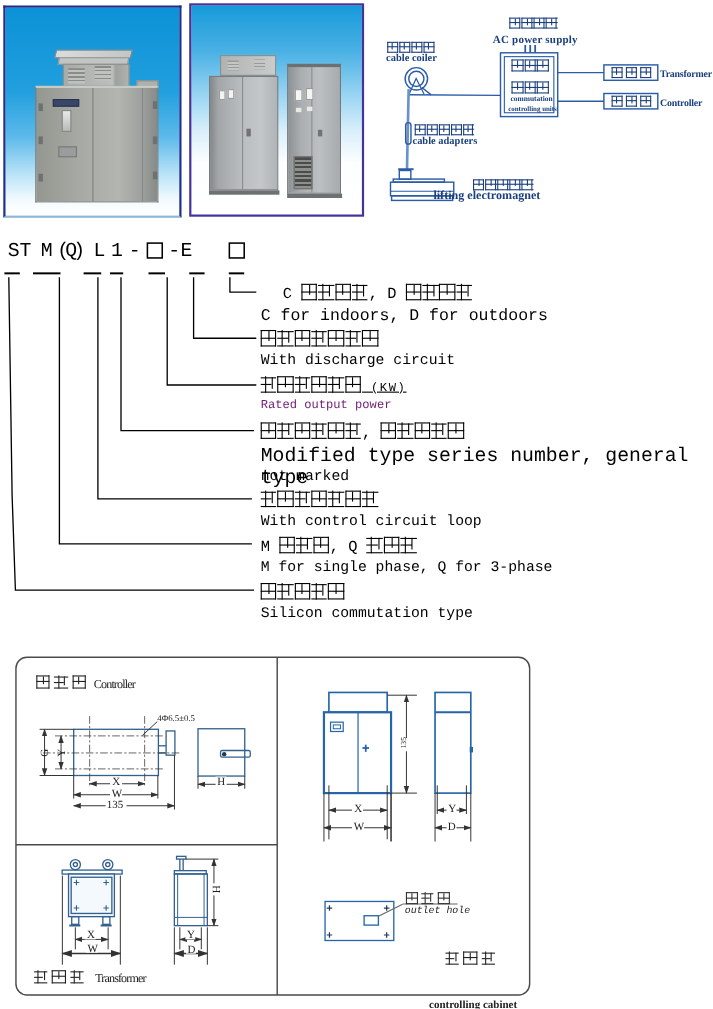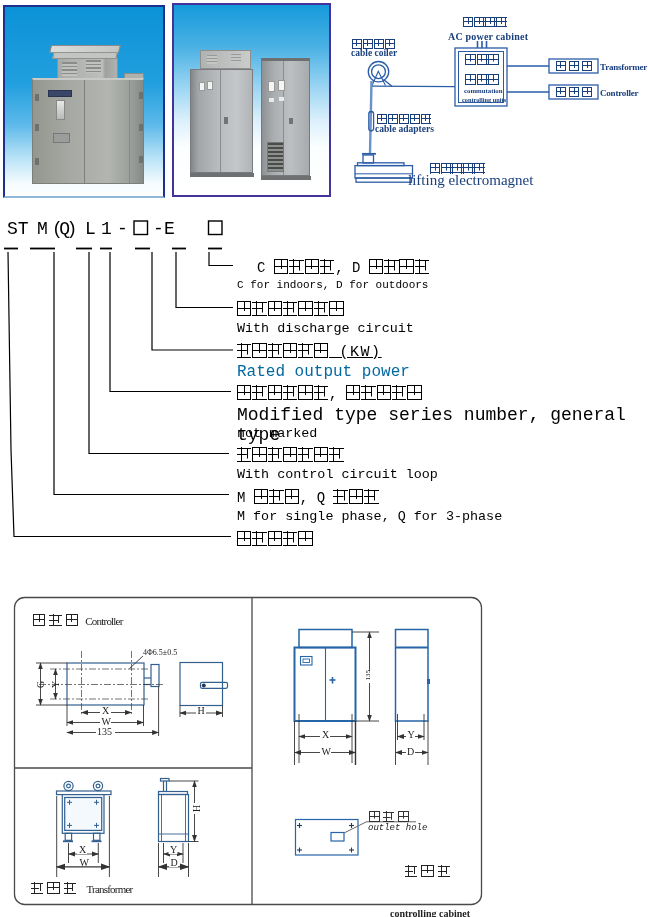--- a/index.html
+++ b/index.html
@@ -121,35 +121,35 @@
   <rect x="368.8" y="111.5" width="4.8" height="19.5" rx="2.4"></rect>
   <line x1="362" y1="153.8" x2="376" y2="153.8" stroke-width="1.7"></line>
   <rect x="363" y="155" width="10.5" height="8"></rect>
   <rect x="357.5" y="162.8" width="46.5" height="2.8"></rect>
   <rect x="355" y="165.6" width="57.5" height="12.4"></rect>
   <line x1="355" y1="173.8" x2="412.5" y2="173.8" stroke-width="1"></line>
   <rect x="356" y="178" width="55.5" height="4.2"></rect>
  </g>
 </svg>
 <div class="abs b" style="left:463px;top:16px;font-size:11px;--c:#1a3f7d;"><span class="cj"></span><span class="cj2"></span><span class="cj"></span><span class="cj2"></span></div>
-<div class="abs" style="left:448px;top:31px;font-size:10px;font-weight:bold;color:#1a3f7d;letter-spacing:0.2px;">AC power cabinet</div>
+<div class="abs" style="left:448px;top:31px;font-size:10px;font-weight:bold;color:#1a3f7d;letter-spacing:0.2px;">AC power supply</div>
 <div class="abs b" style="left:465px;top:54px;font-size:11.5px;--c:#1a3f7d;"><span class="cj"></span><span class="cj2"></span><span class="cj"></span></div>
 <div class="abs b" style="left:465px;top:74px;font-size:11.5px;--c:#1a3f7d;"><span class="cj2"></span><span class="cj"></span><span class="cj2"></span></div>
 <div class="abs" style="left:464px;top:87px;font-size:6.8px;font-weight:bold;color:#1a3f7d;">commutation</div>
 <div class="abs" style="left:462px;top:95.5px;font-size:6.3px;font-weight:bold;color:#1a3f7d;">controlling units</div>
 <div class="abs b" style="left:556px;top:61px;font-size:10.5px;--c:#1a3f7d;"><span class="cj"></span>&nbsp;<span class="cj2"></span>&nbsp;<span class="cj"></span></div>
 <div class="abs" style="left:600px;top:61.5px;font-size:9px;font-weight:bold;color:#1a3f7d;letter-spacing:-0.2px;">Transformer</div>
 <div class="abs b" style="left:556px;top:87px;font-size:10.5px;--c:#1a3f7d;"><span class="cj2"></span>&nbsp;<span class="cj"></span>&nbsp;<span class="cj2"></span></div>
 <div class="abs" style="left:600px;top:87.5px;font-size:9px;font-weight:bold;color:#1a3f7d;letter-spacing:-0.2px;">Controller</div>
 <div class="abs b" style="left:352px;top:38px;font-size:10.8px;--c:#1a3f7d;"><span class="cj"></span><span class="cj2"></span><span class="cj"></span><span class="cj2"></span></div>
 <div class="abs" style="left:351px;top:47.5px;font-size:9.5px;font-weight:bold;color:#1a3f7d;">cable coiler</div>
 <div class="abs b" style="left:377px;top:113px;font-size:10.8px;--c:#1a3f7d;"><span class="cj"></span><span class="cj2"></span><span class="cj"></span><span class="cj2"></span><span class="cj"></span></div>
 <div class="abs" style="left:375px;top:123.8px;font-size:9.5px;font-weight:bold;color:#1a3f7d;">cable adapters</div>
 <div class="abs b" style="left:430px;top:162.5px;font-size:11px;--c:#1a3f7d;"><span class="cj"></span><span class="cj2"></span><span class="cj"></span><span class="cj2"></span><span class="cj"></span></div>
-<div class="abs" style="left:408px;top:171.5px;font-size:15px;font-weight:normal;color:#1a3f7d;">lifting electromagnet</div>
+<div class="abs" style="left:394px;top:171.5px;font-size:11px;font-weight:bold;color:#1a3f7d;">lifting electromagnet</div>
 
 <svg class="abs" style="left:0;top:0" width="648" height="917">
  <g stroke="#000" stroke-width="1.8" fill="none">
   <line x1="4" y1="248.5" x2="18" y2="248.5"></line>
   <line x1="30" y1="248.5" x2="55" y2="248.5"></line>
   <line x1="76" y1="248.5" x2="92" y2="248.5"></line>
   <line x1="100" y1="248.5" x2="112" y2="248.5"></line>
   <line x1="135" y1="248.5" x2="150" y2="248.5"></line>
   <line x1="172" y1="248.5" x2="186" y2="248.5"></line>
   <line x1="208" y1="248.5" x2="222" y2="248.5"></line>
@@ -172,33 +172,34 @@
  <span class="abs" style="left:7px;">ST</span>
  <span class="abs" style="left:37px;">M</span>
  <span class="abs" style="left:52px;letter-spacing:-3.5px;">(Q)</span>
  <span class="abs" style="left:85px;">L</span>
  <span class="abs" style="left:101px;">1</span>
  <span class="abs" style="left:117px;">-</span>
  <span class="abs" style="left:153px;">-</span>
  <span class="abs" style="left:164px;">E</span>
 </div>
 <div class="abs" style="left:237px;top:258px;font-size:15.2px;margin-left:20px;--c:#000;"><span class="mono" style="font-size:14px;">C </span><span class="cj"></span><span class="cj2"></span><span class="cj"></span><span class="cj2"></span><span class="mono" style="font-size:14px;">, D </span><span class="cj"></span><span class="cj2"></span><span class="cj"></span><span class="cj2"></span></div>
-<div class="abs mono" style="left:237px;top:279px;font-size:11px;color:#000;">C for indoors, D for outdoors</div>
+<div class="abs mono" style="left:237px;top:279px;font-size:15px;color:#000;">C for indoors, D for outdoors</div>
 <div class="abs" style="left:237px;top:300px;font-size:15.2px;--c:#000;"><span class="cj"></span><span class="cj2"></span><span class="cj"></span><span class="cj2"></span><span class="cj"></span><span class="cj2"></span><span class="cj"></span></div>
 <div class="abs mono" style="left:237px;top:321px;font-size:13.4px;color:#000;">With discharge circuit</div>
-<div class="abs" style="left:237px;top:342px;font-size:15.2px;--c:#000;"><span class="cj2"></span><span class="cj"></span><span class="cj2"></span><span class="cj"></span><span class="cj2"></span><span class="cj"></span><span class="mono" style="font-size:15px;letter-spacing:1.5px;text-decoration:underline;"> (KW)</span></div>
-<div class="abs mono" style="left:237px;top:363px;font-size:16px;color:#0369a1;">Rated output power</div>
+<div class="abs" style="left:237px;top:342px;font-size:15.2px;--c:#000;"><span class="cj2"></span><span class="cj"></span><span class="cj2"></span><span class="cj"></span><span class="cj2"></span><span class="cj"></span><span class="mono" style="font-size:11px;letter-spacing:1.5px;text-decoration:underline;"> (KW)</span></div>
+<div class="abs mono" style="left:237px;top:363px;font-size:11px;color:#701a75;">Rated output power</div>
 <div class="abs" style="left:237px;top:384px;font-size:15.2px;--c:#000;"><span class="cj"></span><span class="cj2"></span><span class="cj"></span><span class="cj2"></span><span class="cj"></span><span class="cj2"></span><span class="mono" style="font-size:14px;">, </span><span class="cj"></span><span class="cj2"></span><span class="cj"></span><span class="cj2"></span><span class="cj"></span></div>
 <div class="abs mono" style="left:237px;top:405px;font-size:18px;color:#000;">Modified type series number, general type</div>
 <div class="abs mono" style="left:237px;top:426px;font-size:13.4px;color:#000;">not marked</div>
 <div class="abs" style="left:237px;top:446px;font-size:15.2px;--c:#000;"><span class="cj2"></span><span class="cj"></span><span class="cj2"></span><span class="cj"></span><span class="cj2"></span><span class="cj"></span><span class="cj2"></span></div>
 <div class="abs mono" style="left:237px;top:467px;font-size:13.4px;color:#000;">With control circuit loop</div>
 <div class="abs" style="left:237px;top:488px;font-size:15.2px;--c:#000;"><span class="mono" style="font-size:14px;">M </span><span class="cj"></span><span class="cj2"></span><span class="cj"></span><span class="mono" style="font-size:14px;">, Q </span><span class="cj2"></span><span class="cj"></span><span class="cj2"></span></div>
 <div class="abs mono" style="left:237px;top:509px;font-size:13.4px;color:#000;">M for single phase, Q for 3-phase</div>
 <div class="abs" style="left:237px;top:530px;font-size:15.2px;--c:#000;"><span class="cj"></span><span class="cj2"></span><span class="cj"></span><span class="cj2"></span><span class="cj"></span></div>
+<div class="abs mono" style="left:237px;top:551px;font-size:13.4px;color:#000;">Silicon commutation type</div>
 
 <svg class="abs" style="left:0;top:0" width="648" height="917" font-family="Liberation Serif" font-size="10">
 
  <g stroke="#4a4a4a" stroke-width="1.3" fill="none">
   <rect x="14.5" y="597.5" width="467" height="307" rx="10"></rect>
   <line x1="14.5" y1="768" x2="252" y2="768"></line>
   <line x1="252" y1="597.5" x2="252" y2="904.5"></line>
  </g>
 
  <g stroke="#33608f" stroke-width="1.2" fill="none">

